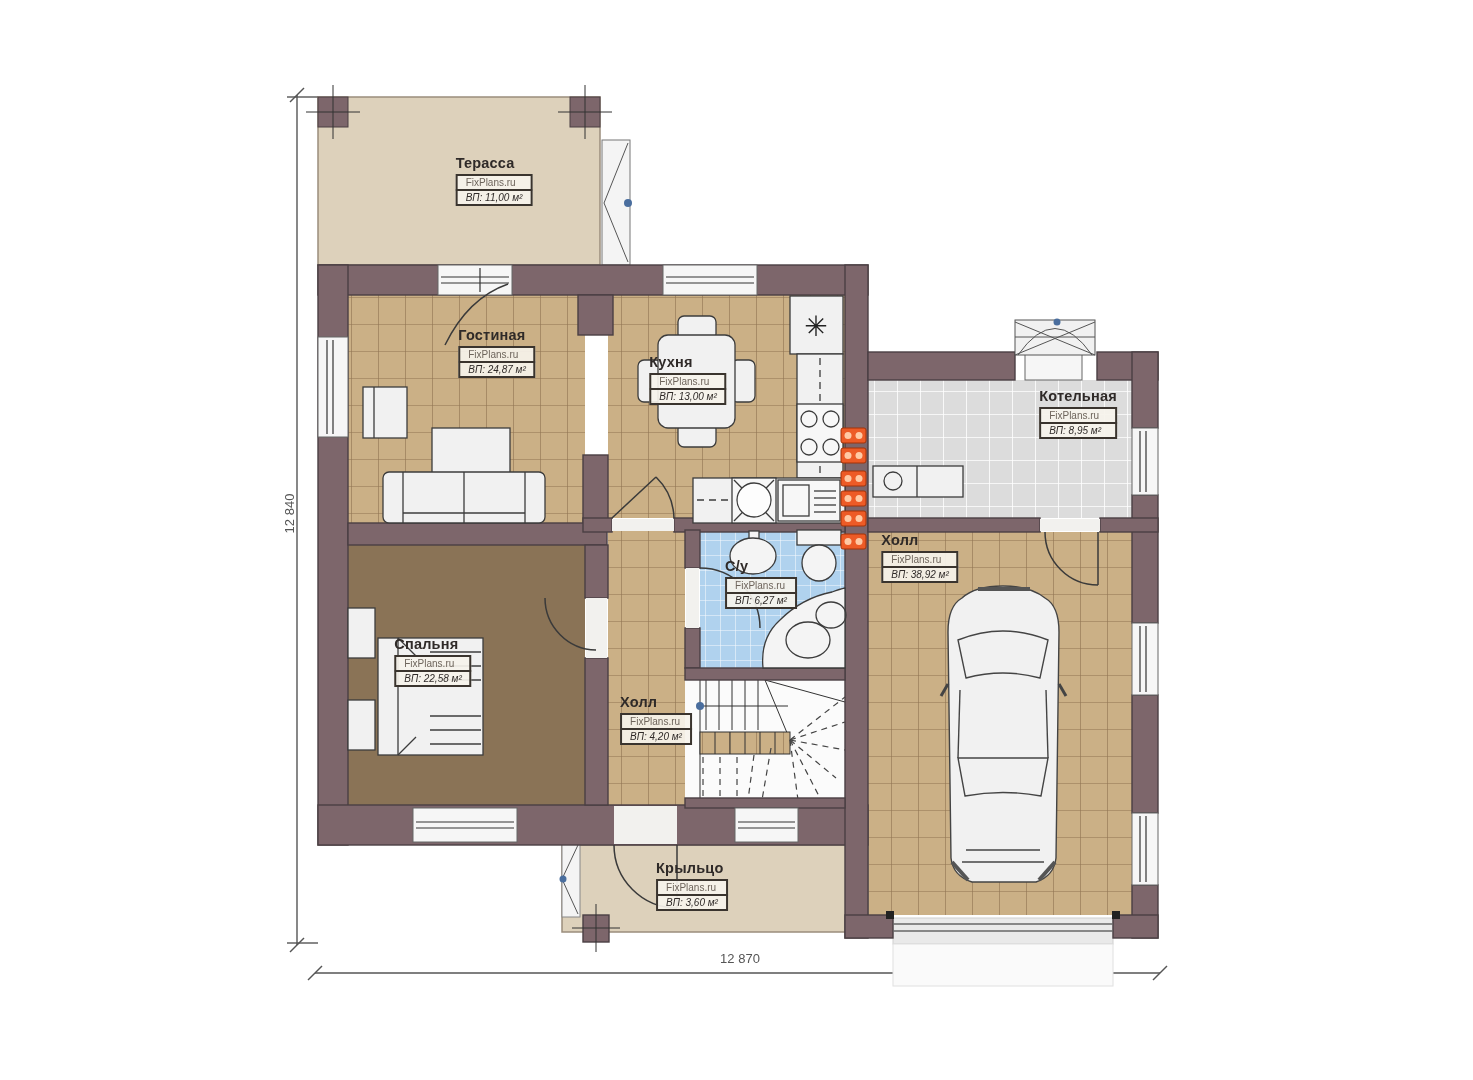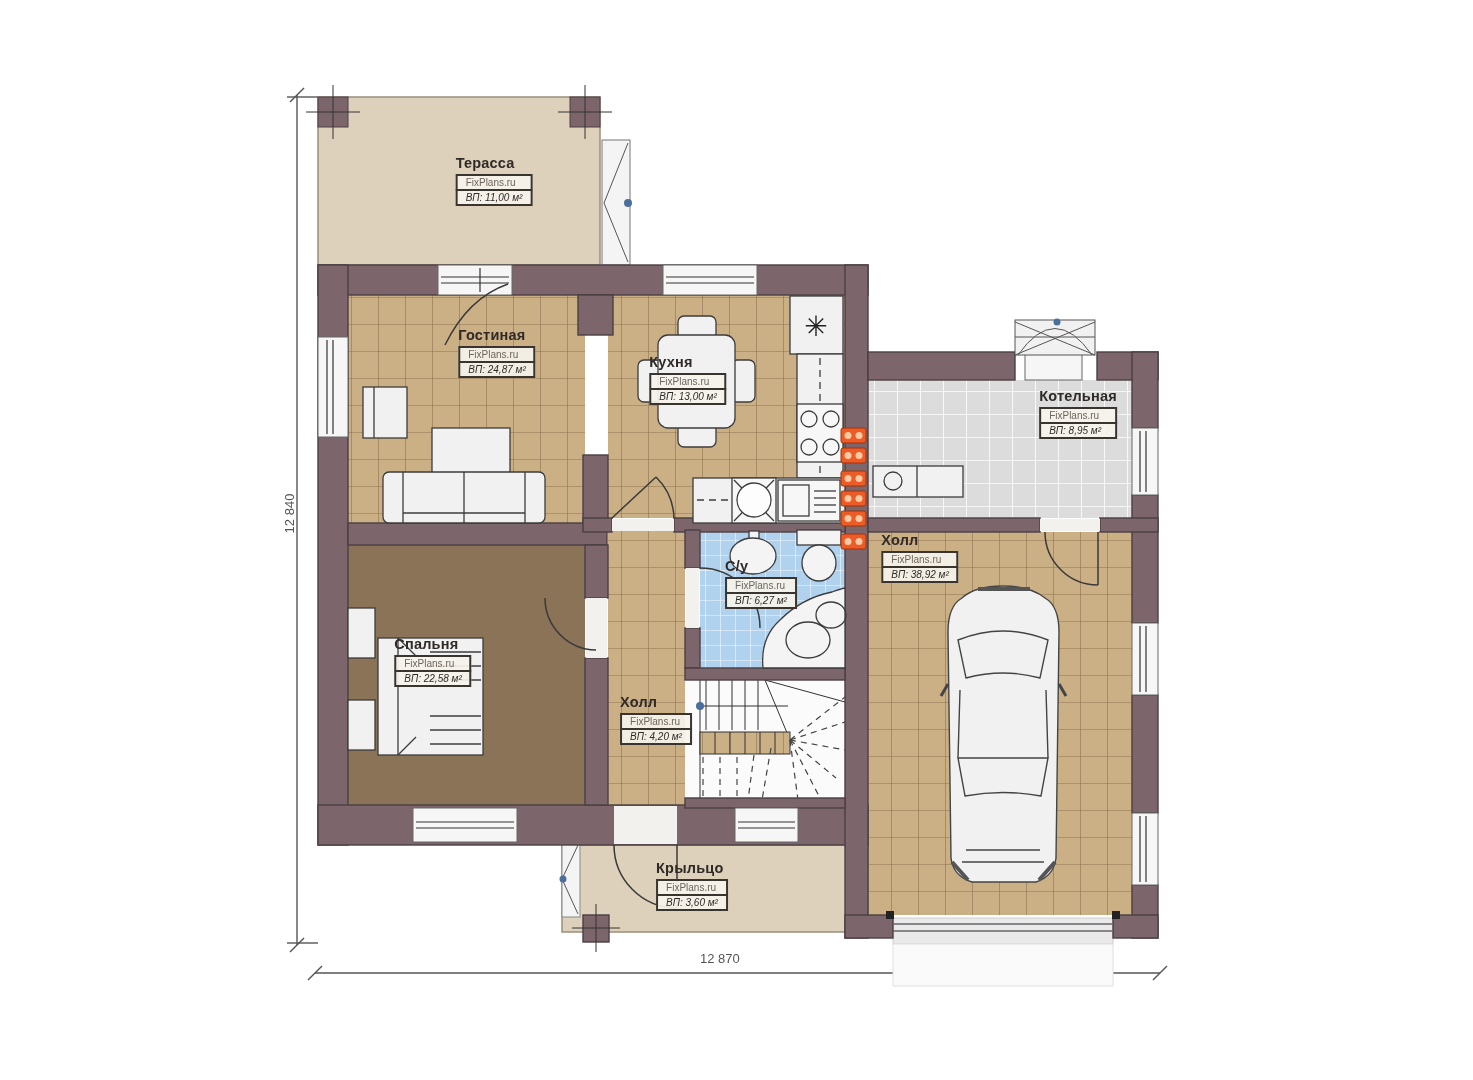--- a/index.html
+++ b/index.html
@@ -14,21 +14,21 @@
   .stage svg{position:absolute;left:0;top:0;}
   .room-label{position:absolute;transform:translateX(-50%);text-align:left;z-index:5;}
   .room-label .rn{font-size:14.5px;font-weight:bold;color:#2f2a28;margin-bottom:3px;
                   letter-spacing:.2px;white-space:nowrap;}
   .room-label .box{border:2px solid #3a342e;background:rgba(246,243,235,.92);
                    font-size:10px;padding:1px 8px;white-space:nowrap;}
   .room-label .wm{color:#6e655c;}
   .room-label .ar{color:#2f2a28;margin-top:-2px;font-style:italic;}
   .dim{position:absolute;font-size:13px;color:var(--dimension);z-index:5;}
   .dim-left{left:254px;top:506px;width:70px;text-align:center;transform:rotate(-90deg);}
-  .dim-bottom{left:700px;top:951px;width:80px;}
+  .dim-bottom{left:700px;top:951px;width:80px;text-align:center;}
 </style>
 </head>
 <body>
 
 <div class="stage">
 
 <svg width="1473" height="1080" viewBox="0 0 1473 1080">
   <defs>
     <pattern id="tanTile" width="27" height="27" patternUnits="userSpaceOnUse">
       <rect width="27" height="27" fill="var(--tile-tan)"></rect>

